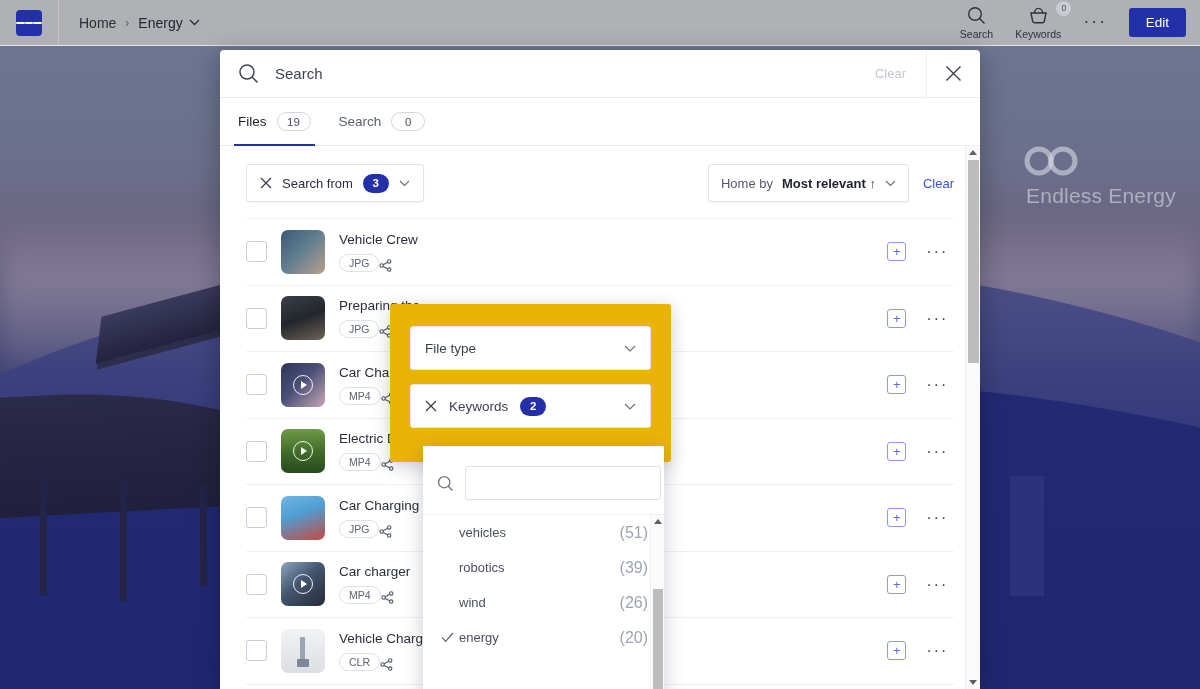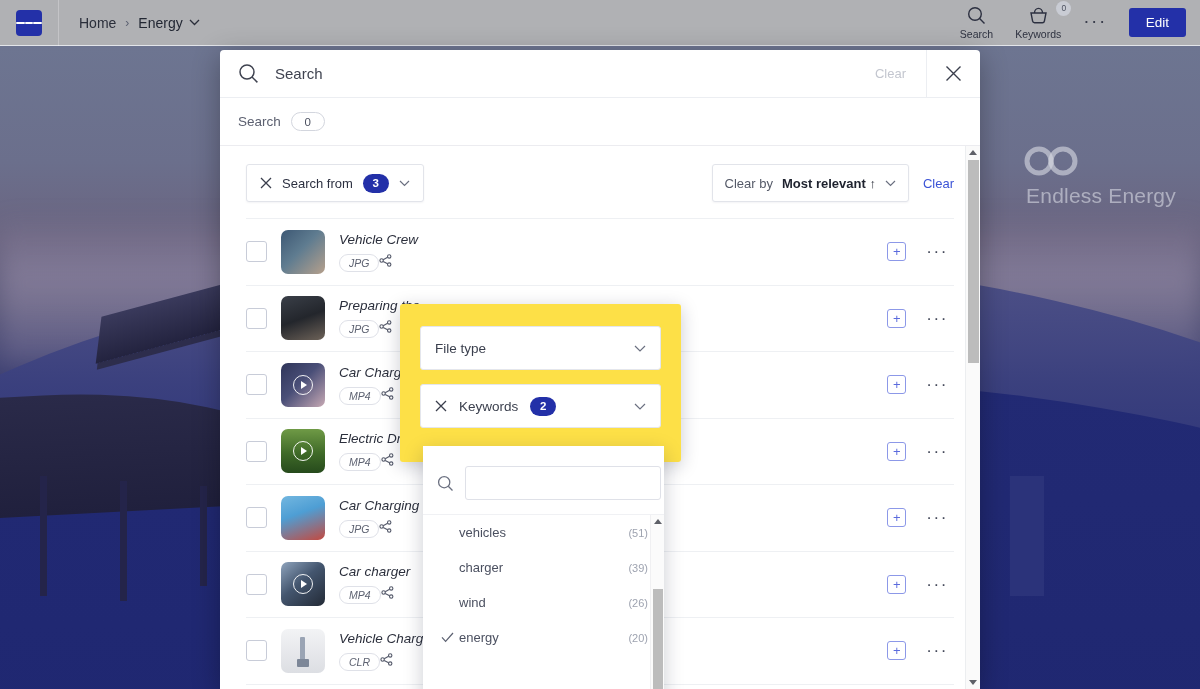--- a/index.html
+++ b/index.html
@@ -135,60 +135,60 @@
   .sortbox b { color:#1e222e; font-weight:700; }
   .clear-link { font-size:13px; color:#3b53d6; padding-right: 8px; }
 
   .rows { margin: 16px 26px 0 26px; border-top: 1px solid #eef0f3; }
   .row { height: 66.5px; display:flex; align-items:center; border-bottom:1px solid #eef0f3; gap: 14px; }
   .cb { width:21px; height:21px; border:1.6px solid #c8ccd8; border-radius:3px; flex: 0 0 auto; }
   .thumb { width: 44px; height: 44px; border-radius: 7px; flex:0 0 auto; position: relative; overflow:hidden; }
   .play { position:absolute; left:50%; top:50%; width:20px; height:20px; margin:-10px 0 0 -10px;
           border:1.6px solid rgba(255,255,255,.92); border-radius:50%; }
   .play::after { content:""; position:absolute; left:7px; top:5px; border-left:6px solid #fff; border-top:4px solid transparent; border-bottom:4px solid transparent; }
-  .rinfo { display:flex; flex-direction:column; gap:7px; min-width:0;font-style:italic; }
+  .rinfo { display:flex; flex-direction:column; gap:7px; min-width:0; }
   .rtitle { font-size:13.5px; color:#2b2f3c; white-space:nowrap; }
-  .rmeta { display:flex; align-items:flex-start; }
+  .rmeta { display:flex; align-items:flex-end; }
   .ftype { border:1px solid #dfe1e8; border-radius:10px; font-size:10.5px; color:#5d6271; padding:2px 9px; }
   .ract { margin-left:auto; display:flex; align-items:center; gap:20px; padding-right: 6px; }
   .plus-btn { width:19px; height:19px; border:1.3px solid #8c98e8; border-radius:3px; display:flex; align-items:center; justify-content:center; color:#5b6bdd; font-size:13px; line-height:1;}
   .row-dots { color:#44495a; font-size:17px; letter-spacing:1.6px; line-height:1; }
 
   
   .vscroll { position:absolute; right:0; top:0; width:15px; height:543px; background:#fafafa; border-left:1px solid #eceef0; }
   .vscroll .track { position:absolute; top:14px; bottom:14px; left:2px; width:11px; }
   .vscroll .thumbbar { position:absolute; top:0; left:0; width:11px; height:203px; background:#bcbcbc; }
   .arrowup, .arrowdn { position:absolute; left:3px; width:0; height:0; border-left:4px solid transparent; border-right:4px solid transparent; }
   .arrowup { top:4px; border-bottom:5px solid #5e6068; }
   .arrowdn { bottom:4px; border-top:5px solid #5e6068; }
 
   
   .fdrop {
-    position:absolute; left: 180px; top: 158px; width: 281px; background:#fde047;
+    position:absolute; left: 170px; top: 158px; width: 281px; background:#eab308;
     border-radius:3px; box-shadow: 0 4px 18px rgba(20,25,50,.22); padding: 22px 20px 18px;
   }
   .fsel {
     height:44px; border:1px solid #e4e6ec; border-radius:3px; display:flex; align-items:center;
     padding: 0 14px; font-size:13.5px; color:#3a3f4d; gap:12px; margin-bottom: 14px; background:#fff;
   }
   .fsel .cv { margin-left:auto; }
 
   .kpanel {
     position:absolute; left: 203px; top: 300px; width: 241px; background:#fff;
     box-shadow: 0 6px 20px rgba(20,25,50,.22); border-radius: 0 0 3px 3px; padding: 12px 0 0;
   }
   .ksearch { display:flex; align-items:center; gap:11px; padding: 8px 14px 14px; }
   .ksearch input {
     flex:1; height:34px; border:1px solid #dfe1e8; border-radius:3px; background:#fff;
     font-family:inherit; font-size:13px; padding:0 9px; color:#2c3040; outline:none;
   }
   .klist { position:relative; height:245px; overflow:hidden; border-top:1px solid #f0f1f4; }
   .kitem { height:35px; display:flex; align-items:center; padding: 0 16px 0 18px; font-size:13px; color:#4b5060; }
   .kcheck { width:18px; flex:0 0 auto; color:#5b6070; font-size:13px; }
-  .kcount { margin-left:auto; color:#9ea3b0; font-size:11px;text-align:right; }
+  .kcount { margin-left:auto; color:#9ea3b0; font-size:16px;text-align:right; }
   .kscroll { position:absolute; right:0; top:0; width:14px; height:245px; background:#fbfbfb; border-left:1px solid #f0f0f2;}
   .kscroll .kthumb { position:absolute; left:2px; top:74px; width:10px; height:160px; background:#bcbcbc; }
 
   svg { display:block; }
 </style>
 </head>
 <body>
 
 <div class="bg-photo">
   <div class="bg-sky-cloud"></div>
@@ -271,20 +271,24 @@
     <span class="mtitle">Search</span>
     <span class="clear-dis">Clear</span>
     <span class="close-x">
       <svg width="17" height="17" viewBox="0 0 17 17">
           <path d="M1.5 1.5l14 14M15.5 1.5l-14 14" stroke="#3a3e4c" stroke-width="1.4"></path>
         </svg>
     </span>
   </div>
 
   <div class="tabs">
+    <div class="tab active">
+      <span>Files</span>
+      <span class="pill">19</span>
+    </div>
     <div class="tab">
       <span>Search</span>
       <span class="pill">0</span>
     </div>
   </div>
 
   <div class="results-area">
 
     <div class="filterbar">
       <div class="fbtn">
@@ -297,21 +301,21 @@
         <span class="badge-blue">3</span>
         <span>
           <svg width="11" height="7" viewBox="0 0 11 7">
               <path d="M1 1l4.5 4.5L10 1" fill="none" stroke="#6b7080" stroke-width="1.2"></path>
             </svg>
         </span>
       </div>
 
       <div class="sortwrap">
         <div class="sortbox">
-          <span>Clear by</span>
+          <span>Home by</span>
           <b>Most relevant ↑</b>
           <span>
             <svg width="11" height="7" viewBox="0 0 11 7">
                 <path d="M1 1l4.5 4.5L10 1" fill="none" stroke="#6b7080" stroke-width="1.2"></path>
               </svg>
           </span>
         </div>
         <span class="clear-link">Clear</span>
       </div>
     </div>
@@ -548,21 +552,21 @@
       </div>
 
       <div class="klist">
         <div class="kitem">
           <span class="kcheck"></span>
           <span>vehicles</span>
           <span class="kcount">(51)</span>
         </div>
         <div class="kitem">
           <span class="kcheck"></span>
-          <span>charger</span>
+          <span>robotics</span>
           <span class="kcount">(39)</span>
         </div>
         <div class="kitem">
           <span class="kcheck"></span>
           <span>wind</span>
           <span class="kcount">(26)</span>
         </div>
         <div class="kitem">
           <span class="kcheck">
             <svg width="13" height="11" viewBox="0 0 13 11">

